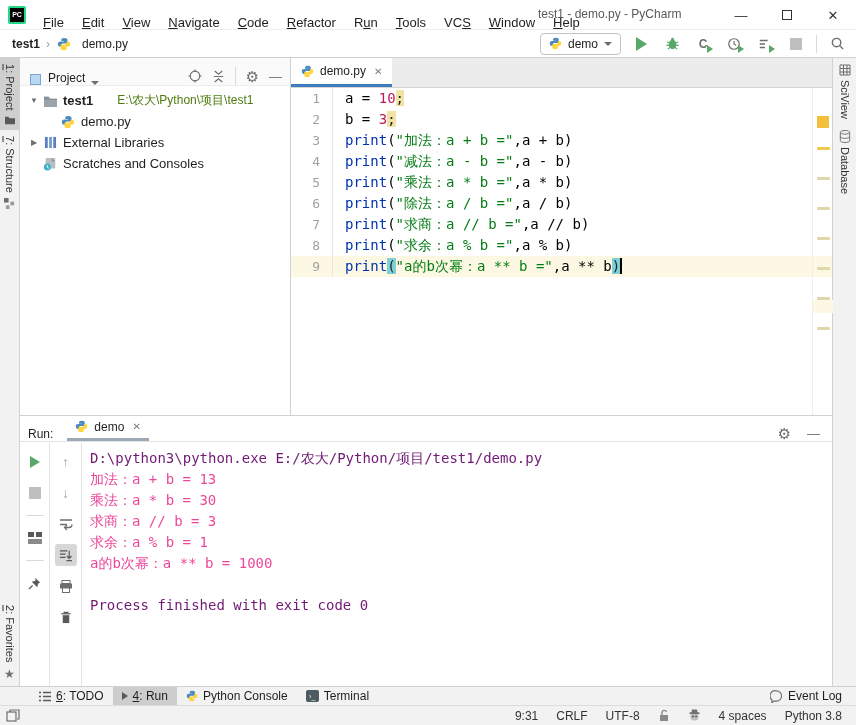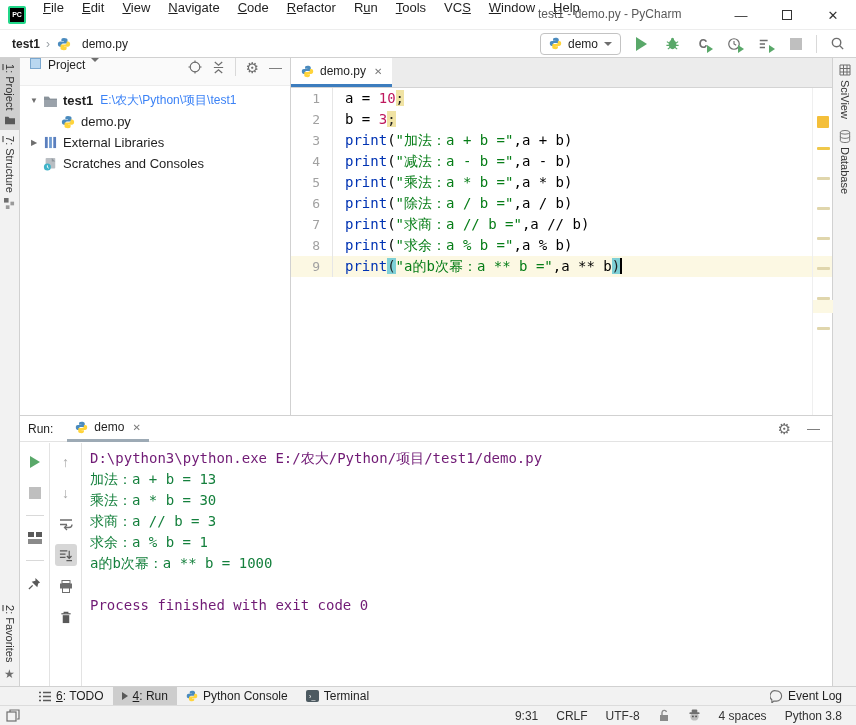--- a/index.html
+++ b/index.html
@@ -3,21 +3,21 @@
 <meta charset="utf-8">
 <style>
   *{box-sizing:border-box;margin:0;padding:0}
   html,body{width:856px;height:725px;overflow:hidden}
   body{font-family:"Liberation Sans",sans-serif;font-size:13px;color:#1f1f1f;background:#fff}
   #window{position:relative;width:856px;height:725px;background:#fff;overflow:hidden}
 
   
   .titlebar{position:absolute;left:0;top:0;width:856px;height:30px;background:#fff;border-bottom:1px solid #ededed;display:flex;align-items:center}
   .logo{width:18px;height:18px;margin:0 8px 0 8px;background:#000;border:2px solid #21d789;border-radius:2px;color:#fff;font-size:7px;font-weight:bold;display:flex;align-items:center;justify-content:center}
-  .menubar{display:flex;height:30px;align-items:flex-start}
+  .menubar{display:flex;height:30px;align-items:flex-end}
   .menu-item{padding:0 9px;cursor:default;white-space:nowrap}
   .mn{text-decoration:underline}
   .win-title{position:absolute;left:538px;top:7px;color:#595959;font-size:12px;white-space:nowrap}
   .win-controls{position:absolute;right:0;top:0;height:30px;display:flex}
   .win-btn{width:46px;height:30px;display:flex;align-items:center;justify-content:center;color:#333}
   .max-glyph{width:10px;height:10px;border:1px solid #333}
 
   
   .navbar{position:absolute;left:0;top:30px;width:856px;height:28px;background:#fff;border-bottom:1px solid #d1d1d1;display:flex;align-items:center;padding:0 8px 0 12px}
   .crumb-sep{color:#9aa0a6;margin:0 6px;font-size:12px}
@@ -39,30 +39,30 @@
   .strip-left{left:0;width:20px;border-right:1px solid #d1d1d1;display:flex;flex-direction:column;align-items:center}
   .strip-right{right:0;width:24px;border-left:1px solid #d1d1d1;display:flex;flex-direction:column;align-items:center}
   .vbtn{display:flex;flex-direction:column;align-items:center;padding:6px 0 5px 0;width:100%}
   .vbtn.selected{background:#cfcfcf}
   .vtext{writing-mode:vertical-rl;font-size:11px;color:#333;white-space:nowrap}
   .vicon{margin-top:5px}
   .spacer{flex:1}
 
   
   .project-panel{position:absolute;left:20px;top:58px;width:271px;height:357px;background:#fff;border-right:1px solid #d1d1d1}
-  .panel-header{height:28px;display:flex;align-items:flex-start;padding:0 8px 0 10px;background:#fafafa;border-bottom:1px solid #ededed}
+  .panel-header{height:28px;display:flex;align-items:flex-end;padding:0 8px 0 10px;background:#fafafa;border-bottom:1px solid #ededed}
   .pp-icon{width:11px;height:11px;background:#b9d7f0;border:1px solid #7aa7cf;margin-right:7px}
   .panel-title{font-size:12px;margin-right:6px}
   .ph-icons{margin-left:auto;display:flex;align-items:center;gap:10px;color:#6e6e6e}
   .tree{padding-top:4px}
   .tree-row{height:21px;display:flex;align-items:center;font-size:13px;white-space:nowrap}
   .tree-exp{width:16px;text-align:center;color:#6e6e6e;font-size:8px}
   .tree-ic{width:16px;height:16px;margin-right:5px;display:inline-flex;align-items:center;justify-content:center}
   .tree-label.bold{font-weight:bold}
-  .tree-path{color:#3b82f6;margin-left:7px;font-size:12px}
+  .tree-path{color:#4d7c0f;margin-left:24px;font-size:12px}
 
   
   .editor{position:absolute;left:291px;top:58px;width:541px;height:357px;background:#fff}
   .tabbar{height:30px;background:#ececec;border-bottom:1px solid #d4d4d4;display:flex}
   .tab{background:#fff;display:flex;align-items:center;gap:6px;padding:0 10px;border-bottom:3px solid #3d7dbe;font-size:12px}
   .tab-close{color:#7a7a7a;font-size:10px;margin-left:2px}
   .code-area{position:absolute;left:0;top:30px;right:0;bottom:0;font-family:"DejaVu Sans Mono",monospace;font-size:14px}
   .code-row{height:21px;line-height:21px;display:flex;white-space:pre}
   .code-row.current{background:#fcf8e3}
   .ln{width:42px;padding-right:12px;text-align:right;color:#a1a1a1;font-size:13px;border-right:1px solid #e6e6e6;flex:0 0 auto}
@@ -77,36 +77,36 @@
 
   
   .stripe{position:absolute;right:0;top:30px;width:20px;bottom:0;border-left:1px solid #efefef}
   .mark{position:absolute;left:4px;width:13px;height:3px;background:#e0d6ac;border-radius:1px}
   .mark.gold{background:#f0c84a}
   .mark.square{height:12px;width:12px;background:#f4bf3a}
   .mark.band{left:0;width:20px;height:13px;background:#fcf8e3;border-radius:0}
 
   
   .run-panel{position:absolute;left:20px;top:415px;width:812px;height:271px;background:#fff;border-top:1px solid #d1d1d1}
-  .run-header{height:26px;display:flex;align-items:center;border-bottom:1px solid #e3e3e3;padding:0 12px 0 6px}
+  .run-header{height:26px;display:flex;align-items:flex-end;border-bottom:1px solid #e3e3e3;padding:0 12px 0 6px}
   .run-label{font-size:12px;margin:0 14px 0 2px}
   .run-tab{display:flex;align-items:center;gap:6px;height:26px;padding:0 8px;border-bottom:3px solid #9daab5;font-size:12px}
   .run-header-icons{margin-left:auto;display:flex;gap:16px;align-items:center;color:#6e6e6e}
   .run-body{position:absolute;left:0;top:27px;right:0;bottom:0;display:flex}
   .rcol{width:30px;display:flex;flex-direction:column;align-items:center;padding-top:8px;gap:9px}
   .rcol1{border-right:1px solid #e3e3e3}
   .rcol2{width:32px;border-right:1px solid #e3e3e3}
   .hdiv{width:18px;height:1px;background:#d9d9d9;margin:2px 0}
   .icon-btn{width:22px;height:22px;display:flex;align-items:center;justify-content:center;color:#6e6e6e}
   .icon-btn.selected{background:#d7d7d7;border-radius:3px}
   .arrow-gray{color:#a8a8a8;font-size:14px}
   .console{flex:1;padding:5px 0 0 8px;font-family:"DejaVu Sans Mono",monospace;font-size:14px}
   .con-line{height:21px;line-height:21px;white-space:pre}
   .con-line.sys{color:#701a75}
-  .con-line.out{color:#15803d}
+  .con-line.out{color:#ec4899}
 
   
   .twbar{position:absolute;left:0;top:686px;width:856px;height:19px;background:#f2f2f2;border-top:1px solid #d1d1d1;display:flex;align-items:center;font-size:12px}
   .tw-item{display:flex;align-items:center;gap:5px;height:19px;padding:0 9px;white-space:nowrap}
   .tw-item.selected{background:#cdcdcd}
   .statusbar{position:absolute;left:0;top:705px;width:856px;height:20px;background:#f2f2f2;border-top:1px solid #dcdcdc;display:flex;align-items:center;font-size:12px;color:#333}
   .sb-right{margin-left:auto;display:flex;align-items:center;gap:18px;padding-right:14px}
   .tw-play{width:0;height:0;border-top:4px solid transparent;border-bottom:4px solid transparent;border-left:6px solid #59a869}
   .term-ic{width:13px;height:12px;background:#4d5a61;border-radius:2px;color:#fff;font-size:7px;display:flex;align-items:center;justify-content:center}
 

